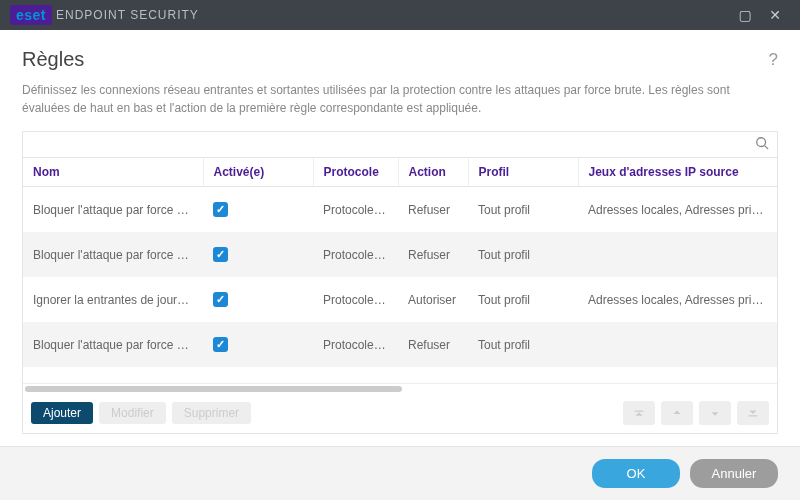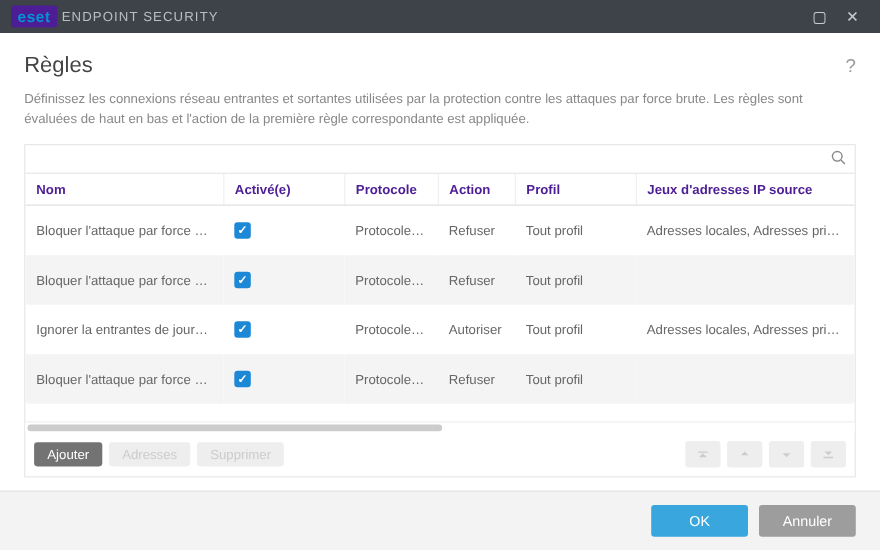--- a/index.html
+++ b/index.html
@@ -22,27 +22,27 @@
 .table-wrap{flex:1;overflow:hidden;position:relative}
 table{width:100%;border-collapse:collapse;font-size:12px;table-layout:fixed}
 thead th{text-align:left;font-weight:600;color:#4c1d95;padding:7px 10px;border-bottom:1px solid #e5e5e5;border-right:1px solid #eee;white-space:nowrap;overflow:hidden;text-overflow:ellipsis}
 thead th:last-child{border-right:none}
 tbody td{padding:15px 10px;color:#666;white-space:nowrap;overflow:hidden;text-overflow:ellipsis}
 tbody tr:nth-child(even){background:#f4f4f4}
 .chk{width:15px;height:15px;background:#1d89d6;border-radius:3px;display:inline-flex;align-items:center;justify-content:center;color:#fff;font-size:11px;font-weight:700}
 .hscroll{height:10px;background:#fff;border-top:1px solid #eee;position:relative}
 .hscroll .thumb{position:absolute;left:2px;top:2px;height:6px;width:50%;background:#ccc;border-radius:3px}
 .panel-actions{display:flex;align-items:center;padding:8px;gap:6px}
-.pill{background:#737373;color:#fff;font-size:12px;padding:4px 12px;border-radius:3px;cursor:pointer}
+.pill{background:#0c4a6e;color:#fff;font-size:12px;padding:4px 12px;border-radius:3px;cursor:pointer}
 .pill.disabled{background:#eee;color:#ccc;cursor:default}
 .panel-actions .spacer{flex:1}
 .arrow-btn{width:32px;height:24px;background:#eee;border-radius:3px;display:flex;align-items:center;justify-content:center;color:#ccc;cursor:default}
 .arrow-btn svg{width:14px;height:14px}
 .footer{background:#f3f3f3;border-top:1px solid #e2e2e2;padding:12px 22px;display:flex;justify-content:flex-end;gap:10px}
-.btn{min-width:88px;padding:7px 0;text-align:center;font-size:13px;border-radius:3px;color:#fff;cursor:pointer}
+.btn{min-width:88px;padding:7px 0;text-align:center;font-size:13px;border-radius:13px;color:#fff;cursor:pointer}
 .btn.primary{background:#39a7dd}
 .btn.secondary{background:#9d9d9d}
 </style>
 </head>
 <body>
 
 <div class="titlebar">
   <span class="brand-logo">eset</span>
   <span class="brand-text">ENDPOINT SECURITY</span>
   <div class="titlebar-spacer"></div>
@@ -122,21 +122,21 @@
               <td></td>
             </tr>
           </tbody>
       </table>
     </div>
     <div class="hscroll">
         <div class="thumb"></div>
       </div>
     <div class="panel-actions">
       <div class="pill">Ajouter</div>
-      <div class="pill disabled">Adresses</div>
+      <div class="pill disabled">Modifier</div>
       <div class="pill disabled">Supprimer</div>
       <div class="spacer"></div>
       <div class="arrow-btn">
           <svg viewBox="0 0 16 16" fill="currentColor">
             <path d="M3 5h10v1.5H3zM8 7l-4 4h8z"></path>
           </svg>
         </div>
       <div class="arrow-btn">
           <svg viewBox="0 0 16 16" fill="currentColor">
             <path d="M8 5l-4 4h8z"></path>

